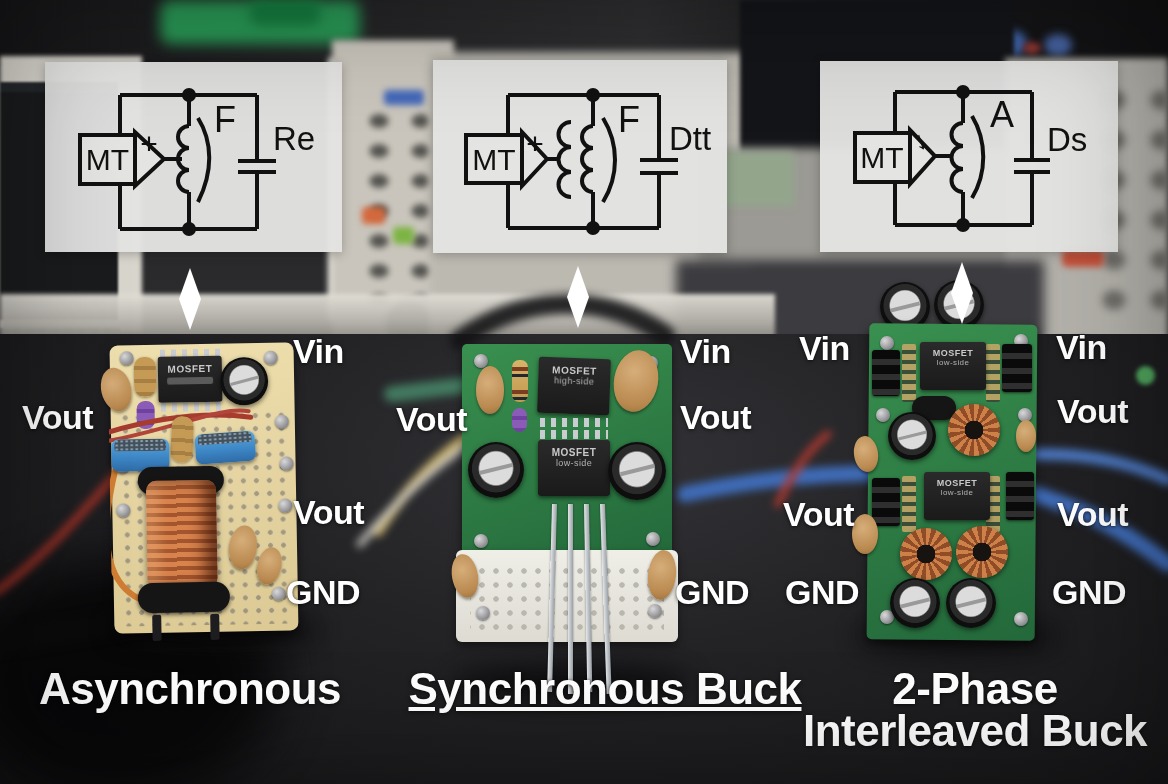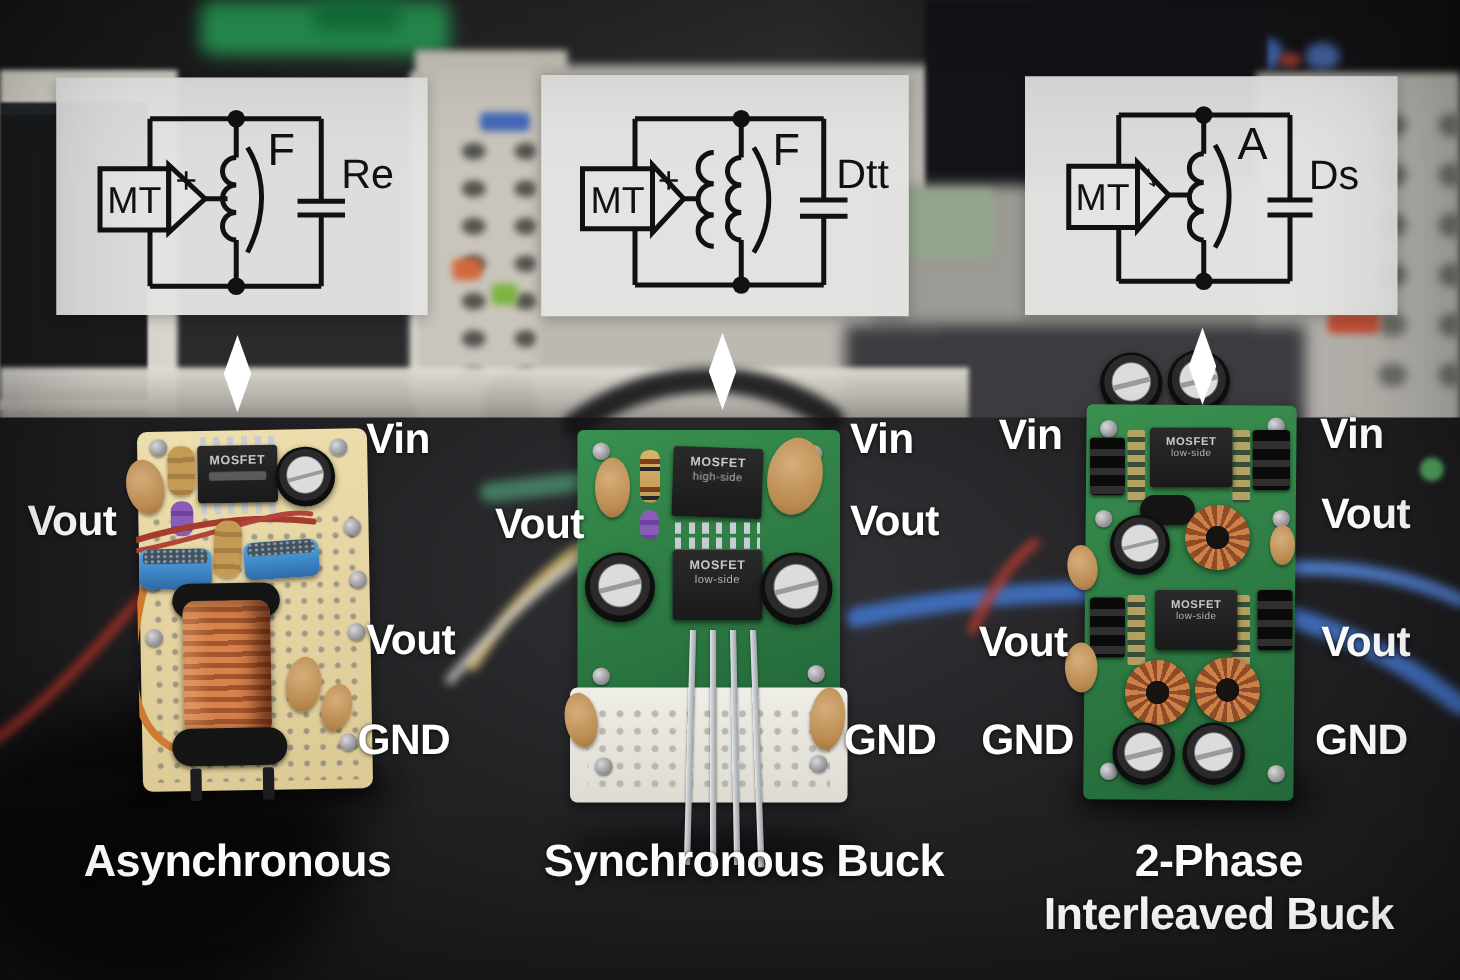--- a/index.html
+++ b/index.html
@@ -94,21 +94,21 @@
     background-image:radial-gradient(circle,rgba(90,80,60,.55) 2px,rgba(200,200,205,.85) 2.6px,transparent 3.5px);
     background-size:13px 13px;}
   .bb-holes{position:absolute;opacity:.9;
     background-image:radial-gradient(circle,rgba(178,176,166,.95) 2.4px,transparent 3.1px);
     background-size:14px 14px;background-position:5px 4px;}
   .pin-metal{position:absolute;width:5px;background:linear-gradient(90deg,#e2e5e8,#9aa0a5);box-shadow:0 0 2px rgba(0,0,0,.5);transform-origin:top center;}
   .leg{position:absolute;background:#1d1d1f;border-radius:2px;}
   
   .pin{position:absolute;z-index:8;color:#fff;font-size:34px;font-weight:700;line-height:1;
     text-shadow:0 1px 4px rgba(0,0,0,.6),0 0 2px rgba(0,0,0,.4);letter-spacing:-.5px;}
-  .caption{position:absolute;z-index:8;color:#fff;font-size:36px;font-weight:700;line-height:42px;text-align:center;
+  .caption{position:absolute;z-index:8;color:#fff;font-size:44px;font-weight:700;line-height:42px;text-align:center;
     text-shadow:0 1px 5px rgba(0,0,0,.6),0 0 2px rgba(0,0,0,.4);letter-spacing:-.5px;}
   .vignette{left:0;top:0;width:1168px;height:784px;z-index:9;pointer-events:none;
     box-shadow:inset 0 0 120px rgba(0,0,0,.35);}
 </style>
 </head>
 <body>
 
 <div class="stage">
 
   <div class="abs bg-base"></div>
@@ -349,21 +349,21 @@
   <span class="pin" style="left:1056px;top:330px;">Vin</span>
   <span class="pin" style="left:1057px;top:394px;">Vout</span>
   <span class="pin" style="left:783px;top:497px;">Vout</span>
   <span class="pin" style="left:1057px;top:497px;">Vout</span>
   <span class="pin" style="left:785px;top:575px;">GND</span>
   <span class="pin" style="left:1052px;top:575px;">GND</span>
 
   <div class="caption" style="left:20px;top:668px;width:340px;">
     <div>Asynchronous</div>
   </div>
-  <div class="caption" style="left:395px;top:668px;width:400px;">
+  <div class="caption" style="left:405px;top:668px;width:400px;text-decoration:underline;">
     <div>Synchronous Buck</div>
   </div>
   <div class="caption" style="left:780px;top:668px;width:390px;">
     <div>2-Phase</div>
     <div>Interleaved Buck</div>
   </div>
 
   <div class="abs vignette"></div>
 </div>
 

